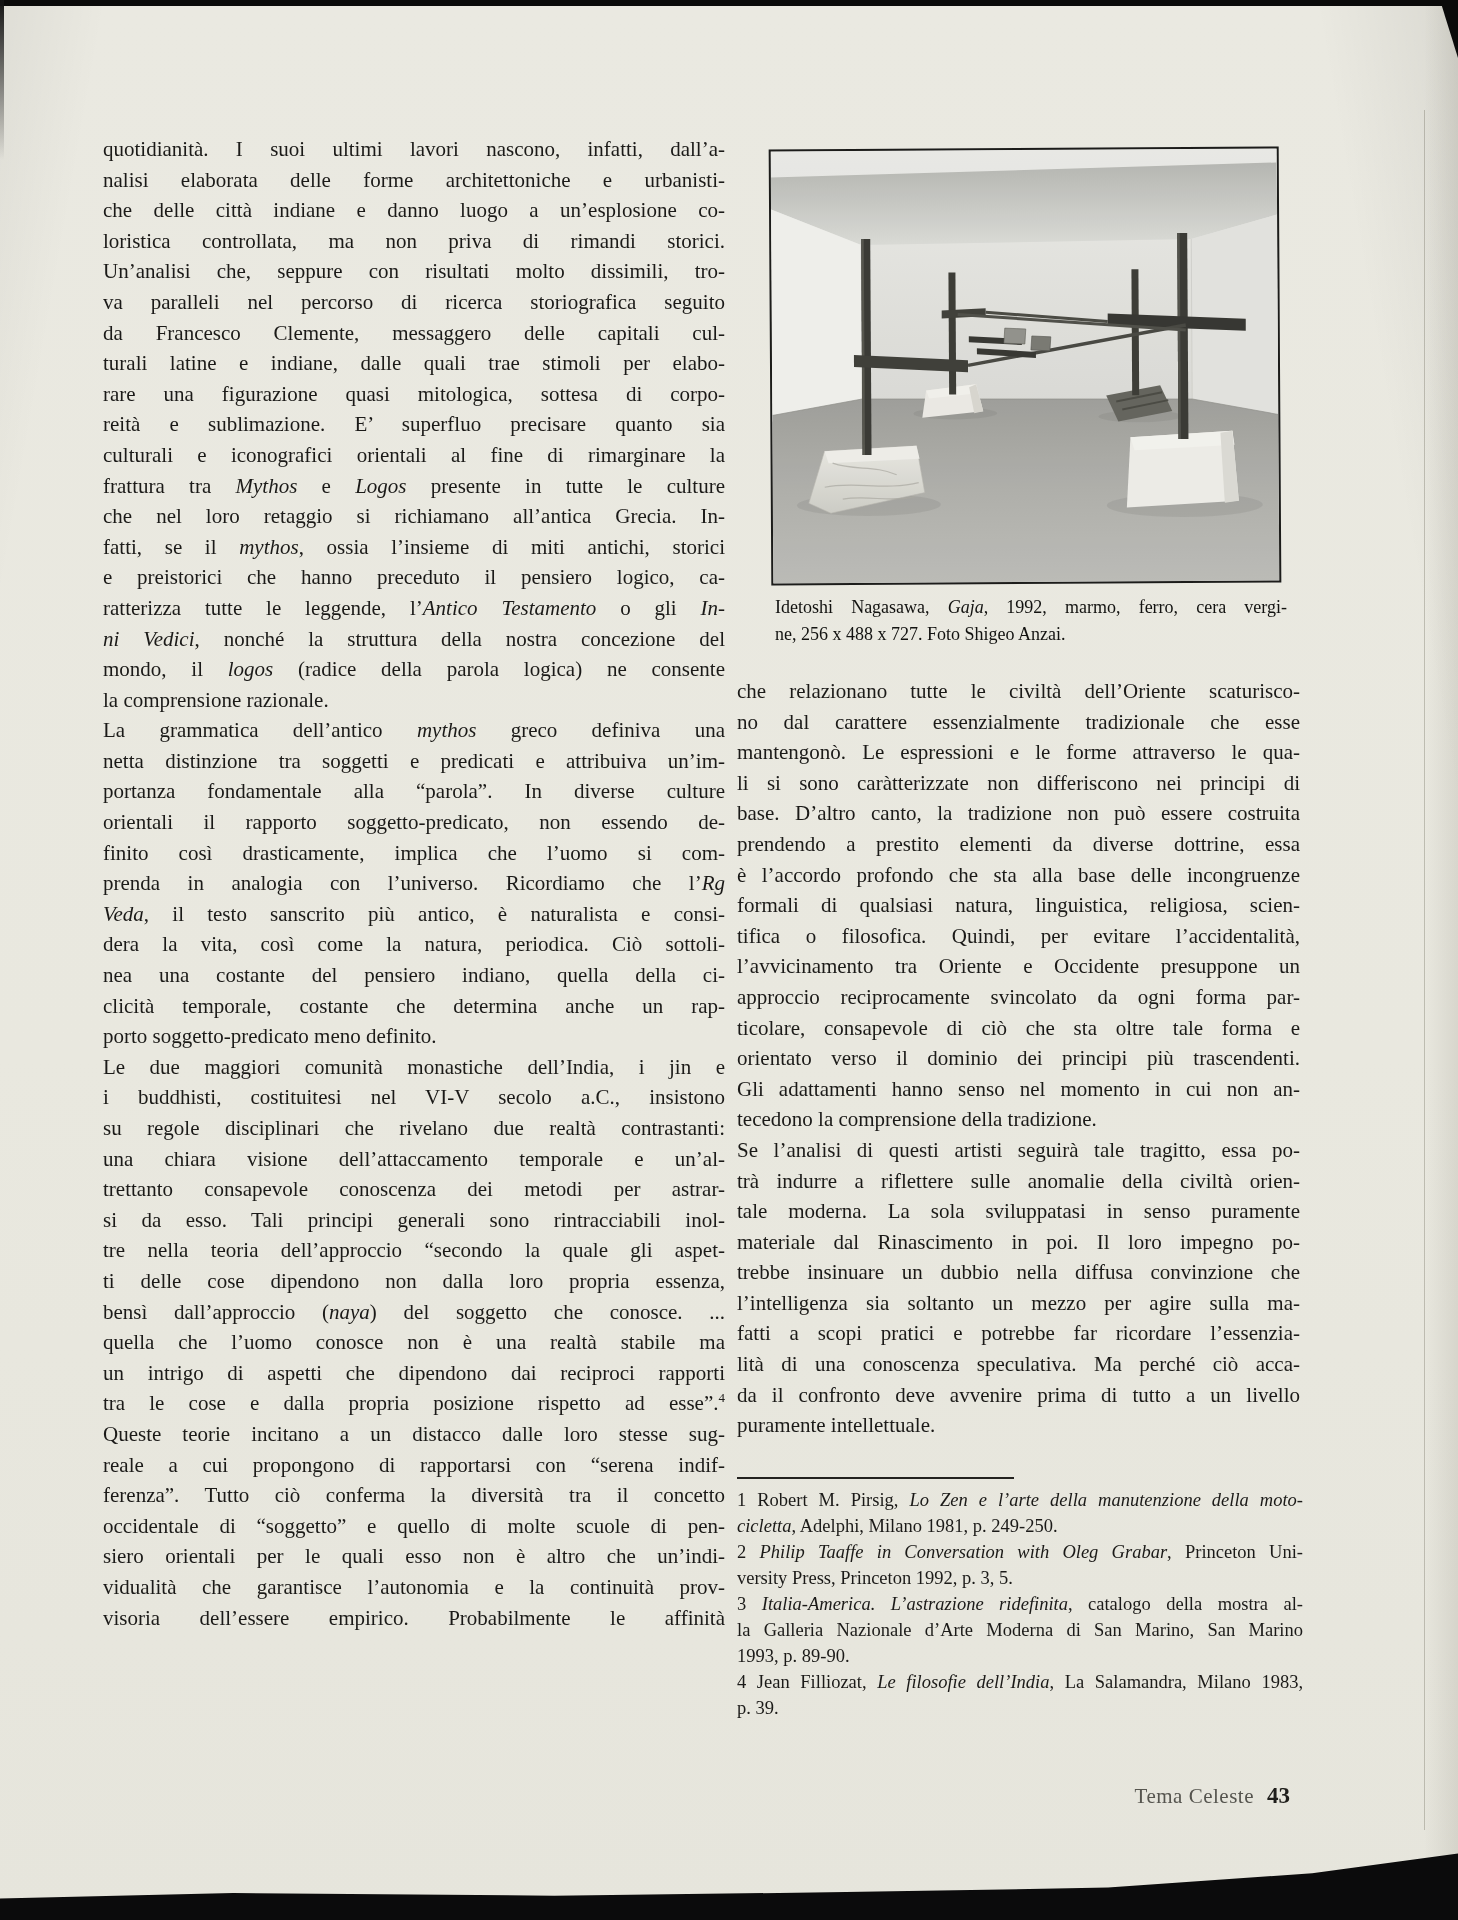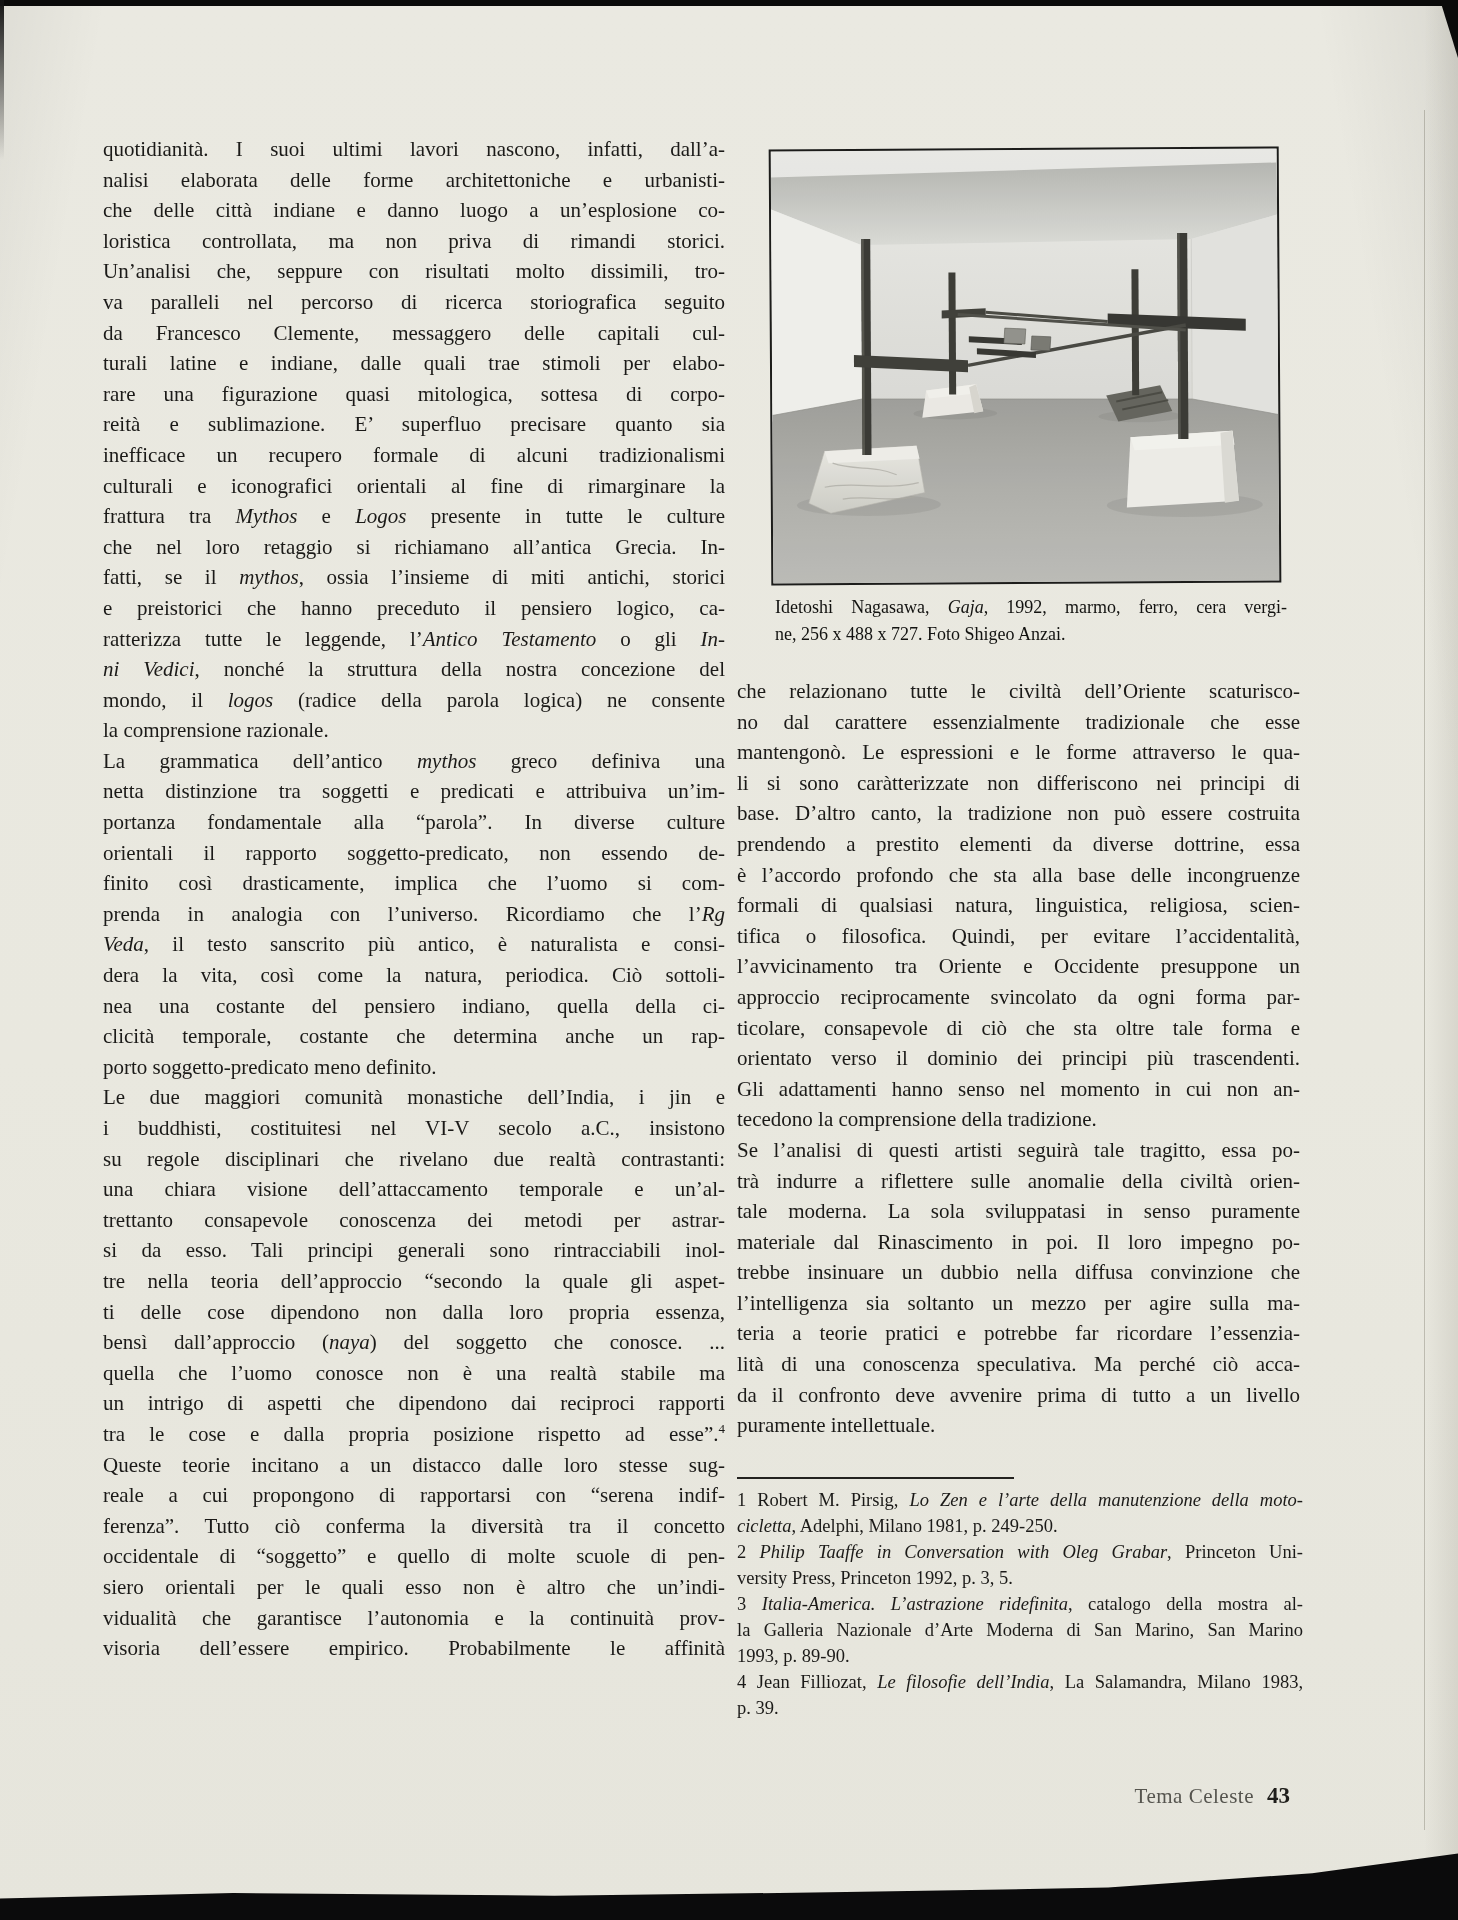--- a/index.html
+++ b/index.html
@@ -65,21 +65,20 @@
       <div class="line"><span>quotidianità. I suoi ultimi lavori nascono, infatti, dall’a-</span></div>
       <div class="line"><span>nalisi elaborata delle forme architettoniche e urbanisti-</span></div>
       <div class="line"><span>che delle città indiane e danno luogo a un’esplosione co-</span></div>
       <div class="line"><span>loristica controllata, ma non priva di rimandi storici.</span></div>
       <div class="line"><span>Un’analisi che, seppure con risultati molto dissimili, tro-</span></div>
       <div class="line"><span>va paralleli nel percorso di ricerca storiografica seguito</span></div>
       <div class="line"><span>da Francesco Clemente, messaggero delle capitali cul-</span></div>
       <div class="line"><span>turali latine e indiane, dalle quali trae stimoli per elabo-</span></div>
       <div class="line"><span>rare una figurazione quasi mitologica, sottesa di corpo-</span></div>
       <div class="line"><span>reità e sublimazione. E’ superfluo precisare quanto sia</span></div>
-      <div class="line"><span>inefficace un recupero formale di alcuni tradizionalismi</span></div>
       <div class="line"><span>culturali e iconografici orientali al fine di rimarginare la</span></div>
       <div class="line"><span>frattura tra </span><span class="it">Mythos</span><span> e </span><span class="it">Logos</span><span> presente in tutte le culture</span></div>
       <div class="line"><span>che nel loro retaggio si richiamano all’antica Grecia. In-</span></div>
       <div class="line"><span>fatti, se il </span><span class="it">mythos</span><span>, ossia l’insieme di miti antichi, storici</span></div>
       <div class="line"><span>e preistorici che hanno preceduto il pensiero logico, ca-</span></div>
       <div class="line"><span>ratterizza tutte le leggende, l’</span><span class="it">Antico Testamento</span><span> o gli </span><span class="it">In-</span></div>
       <div class="line"><span class="it">ni Vedici</span><span>, nonché la struttura della nostra concezione del</span></div>
       <div class="line"><span>mondo, il </span><span class="it">logos</span><span> (radice della parola logica) ne consente</span></div>
       <div class="line end"><span>la comprensione razionale.</span></div>
       <div class="line"><span>La grammatica dell’antico </span><span class="it">mythos</span><span> greco definiva una</span></div>
@@ -210,21 +209,21 @@
       <div class="line"><span>ticolare, consapevole di ciò che sta oltre tale forma e</span></div>
       <div class="line"><span>orientato verso il dominio dei principi più trascendenti.</span></div>
       <div class="line"><span>Gli adattamenti hanno senso nel momento in cui non an-</span></div>
       <div class="line end"><span>tecedono la comprensione della tradizione.</span></div>
       <div class="line"><span>Se l’analisi di questi artisti seguirà tale tragitto, essa po-</span></div>
       <div class="line"><span>trà indurre a riflettere sulle anomalie della civiltà orien-</span></div>
       <div class="line"><span>tale moderna. La sola sviluppatasi in senso puramente</span></div>
       <div class="line"><span>materiale dal Rinascimento in poi. Il loro impegno po-</span></div>
       <div class="line"><span>trebbe insinuare un dubbio nella diffusa convinzione che</span></div>
       <div class="line"><span>l’intelligenza sia soltanto un mezzo per agire sulla ma-</span></div>
-      <div class="line"><span>teria a teorie pratici e potrebbe far ricordare l’essenzia-</span></div>
+      <div class="line"><span>fatti a scopi pratici e potrebbe far ricordare l’essenzia-</span></div>
       <div class="line"><span>lità di una conoscenza speculativa. Ma perché ciò acca-</span></div>
       <div class="line"><span>da il confronto deve avvenire prima di tutto a un livello</span></div>
       <div class="line end"><span>puramente intellettuale.</span></div>
     </div>
 
   <div class="fn-rule"></div>
 
   <div class="fnotes">
       <div class="line"><span>1 Robert M. Pirsig, </span><span class="it">Lo Zen e l’arte della manutenzione della moto-</span></div>
       <div class="line end"><span class="it">cicletta</span><span>, Adelphi, Milano 1981, p. 249-250.</span></div>

